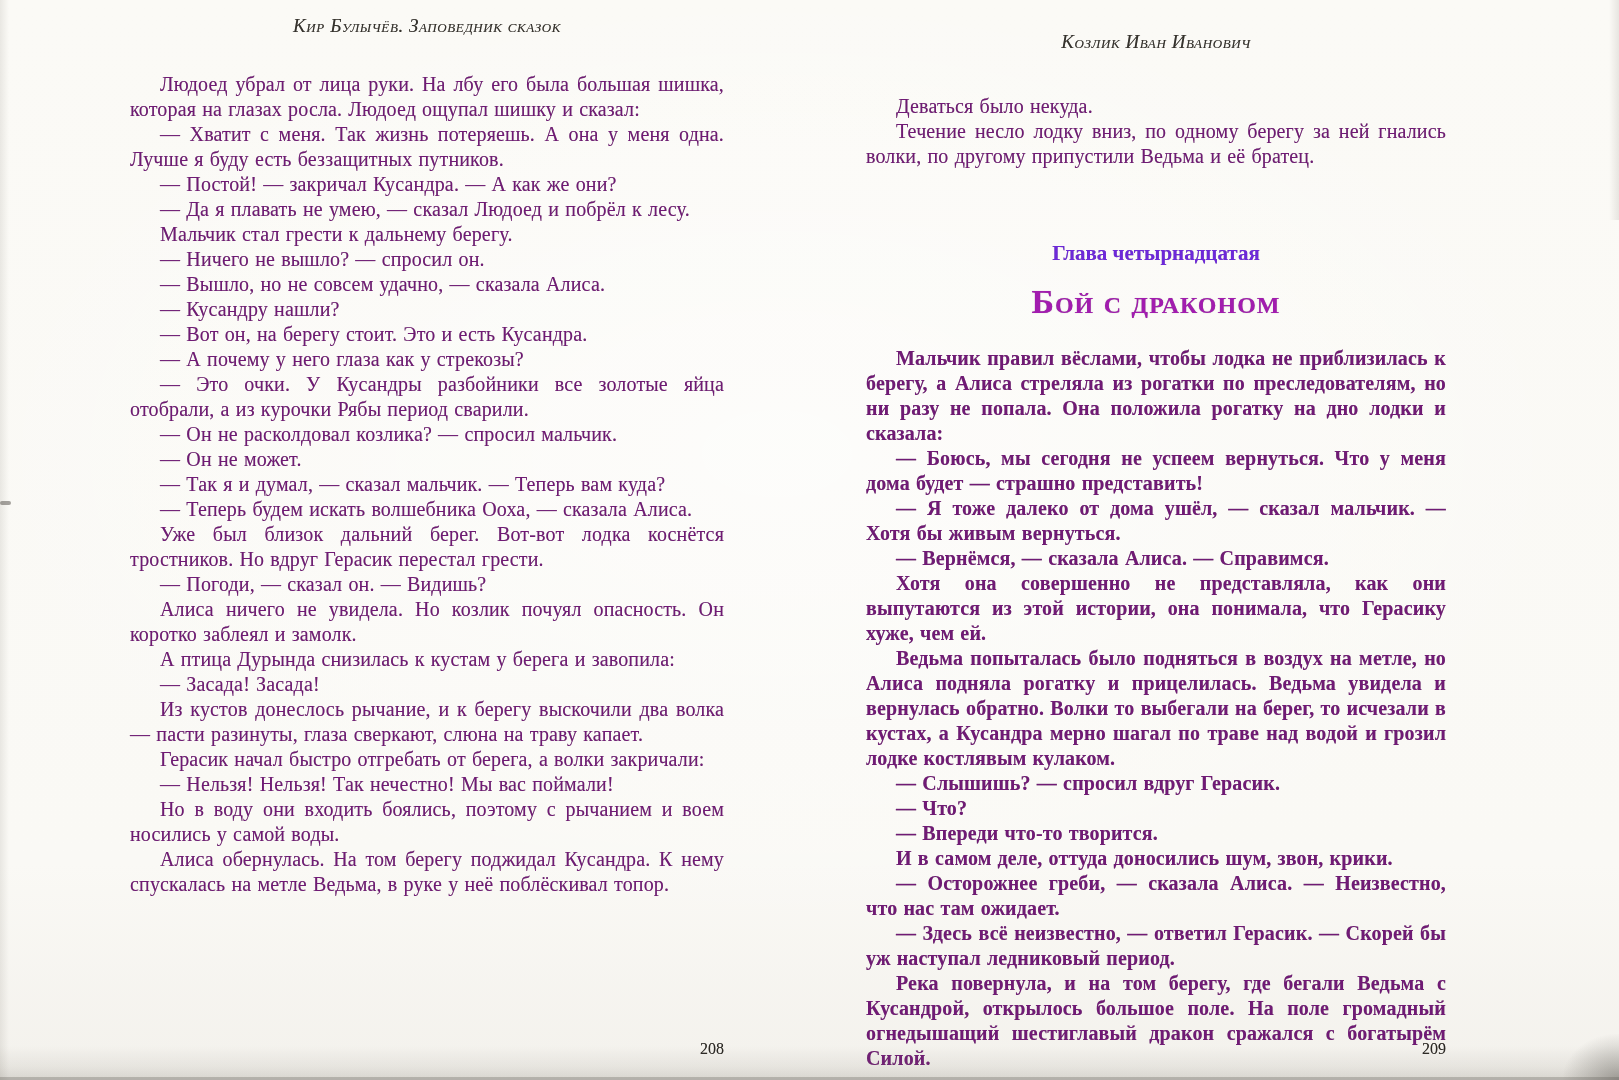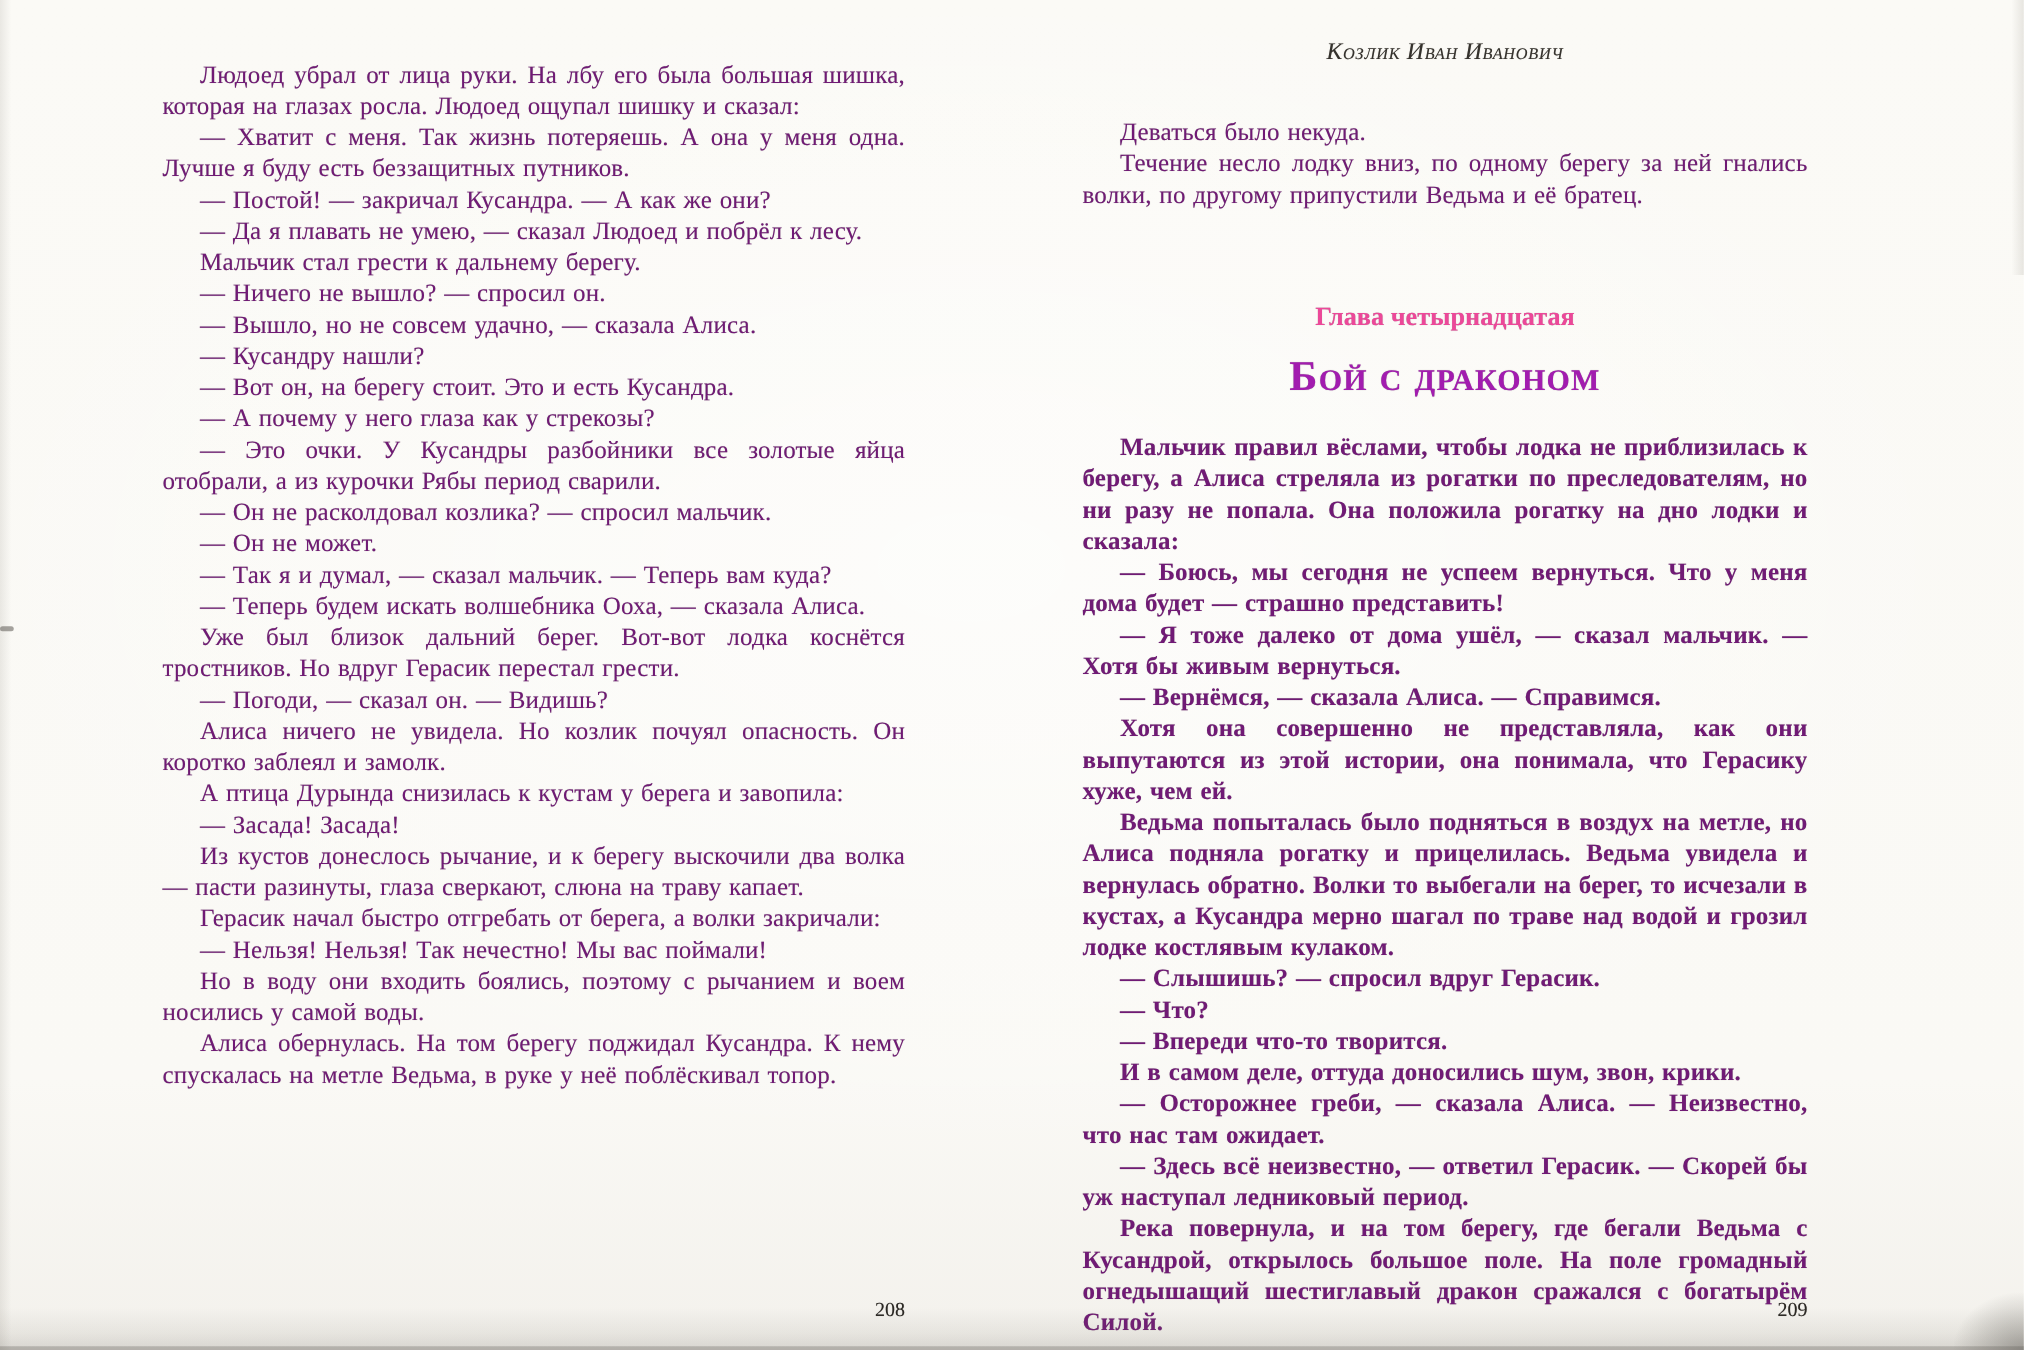--- a/index.html
+++ b/index.html
@@ -47,21 +47,21 @@
   .left-body        { margin-top: 34px; }
   .right-body-before{ margin-top: 40px; }
   .right-body-after { margin-top: 22px; font-weight: bold; }
 
   .chapter-label {
     margin-top: 71px;
     text-align: center;
     font-weight: bold;
     font-size: 21px;
     line-height: 26px;
-    color: #ec4899;
+    color: #6d28d9;
     text-shadow: 0 0 0.6px rgba(43,40,36,0.4);
   }
   .chapter-title {
     margin-top: 14px;
     text-align: center;
     font-weight: bold;
     font-variant: small-caps;
     font-size: 34px;
     line-height: 44px;
     letter-spacing: 1px;
@@ -108,20 +108,21 @@
     border-radius: 2px;
     background: rgba(92,90,84,0.55);
   }
 </style>
 </head>
 <body>
 
 <div class="spread">
 
   <div class="page-col left">
+    <div class="running-header">Кир Булычёв. Заповедник сказок</div>
     <div class="body-text left-body">
         <p>Людоед убрал от лица руки. На лбу его была большая шишка, которая на глазах росла. Людоед ощупал шишку и сказал:</p>
         <p>— Хватит с меня. Так жизнь потеряешь. А она у меня одна. Лучше я буду есть беззащитных путников.</p>
         <p>— Постой! — закричал Кусандра. — А как же они?</p>
         <p>— Да я плавать не умею, — сказал Людоед и побрёл к лесу.</p>
         <p>Мальчик стал грести к дальнему берегу.</p>
         <p>— Ничего не вышло? — спросил он.</p>
         <p>— Вышло, но не совсем удачно, — сказала Алиса.</p>
         <p>— Кусандру нашли?</p>
         <p>— Вот он, на берегу стоит. Это и есть Кусандра.</p>

